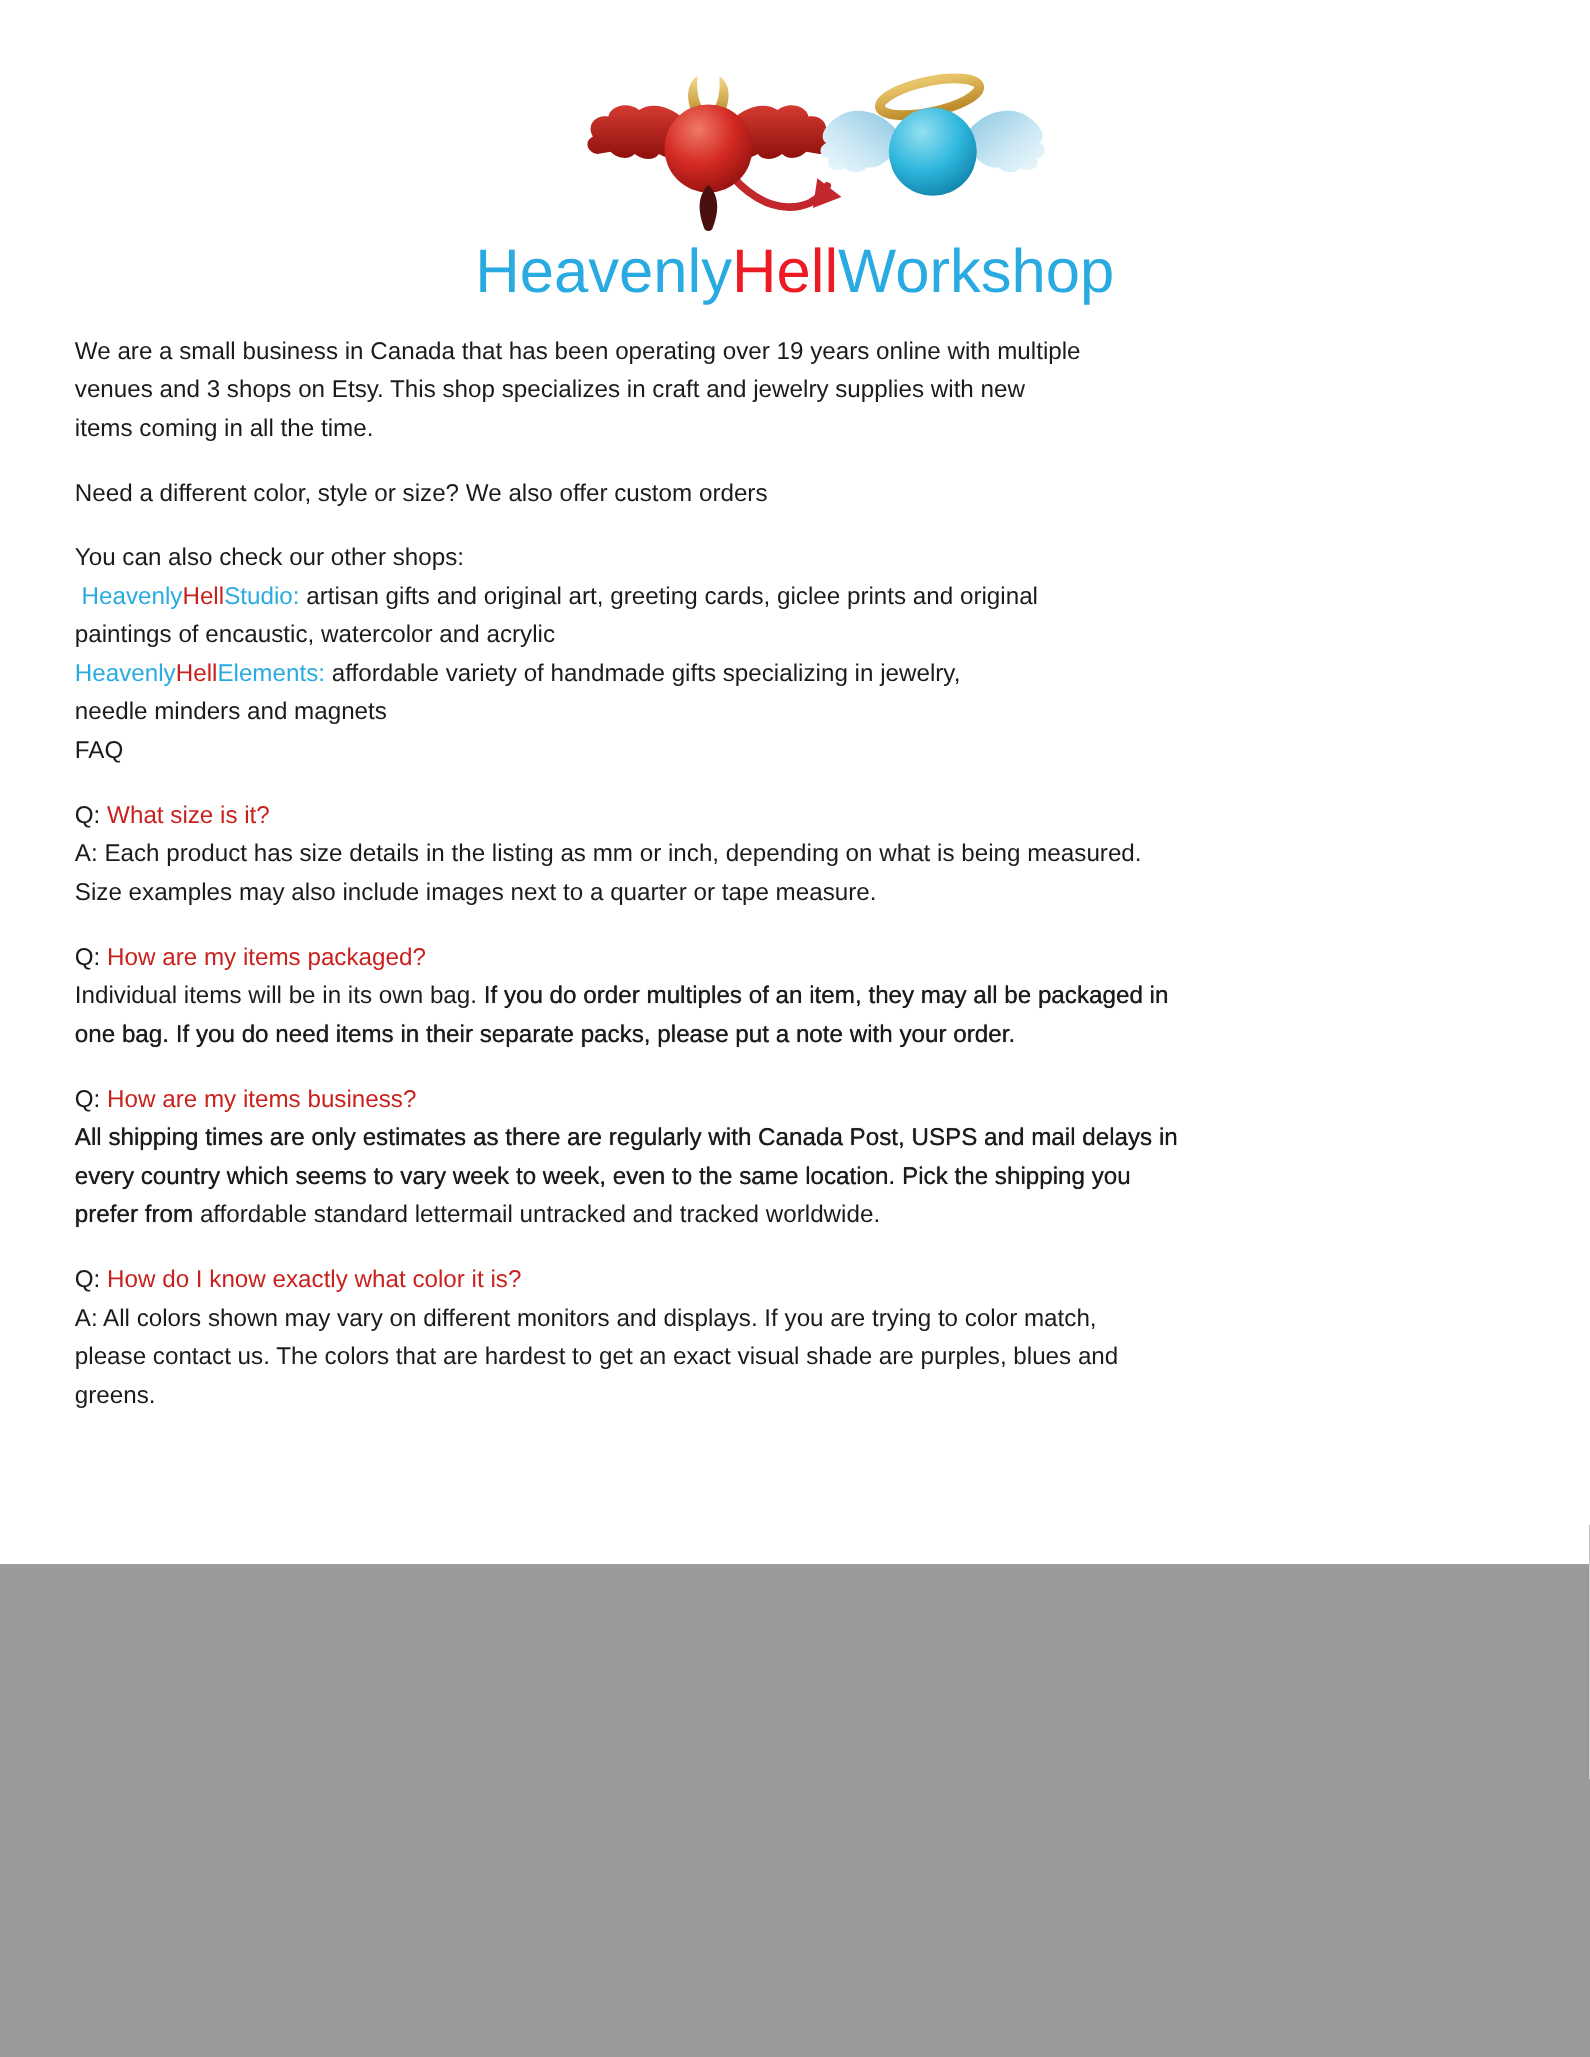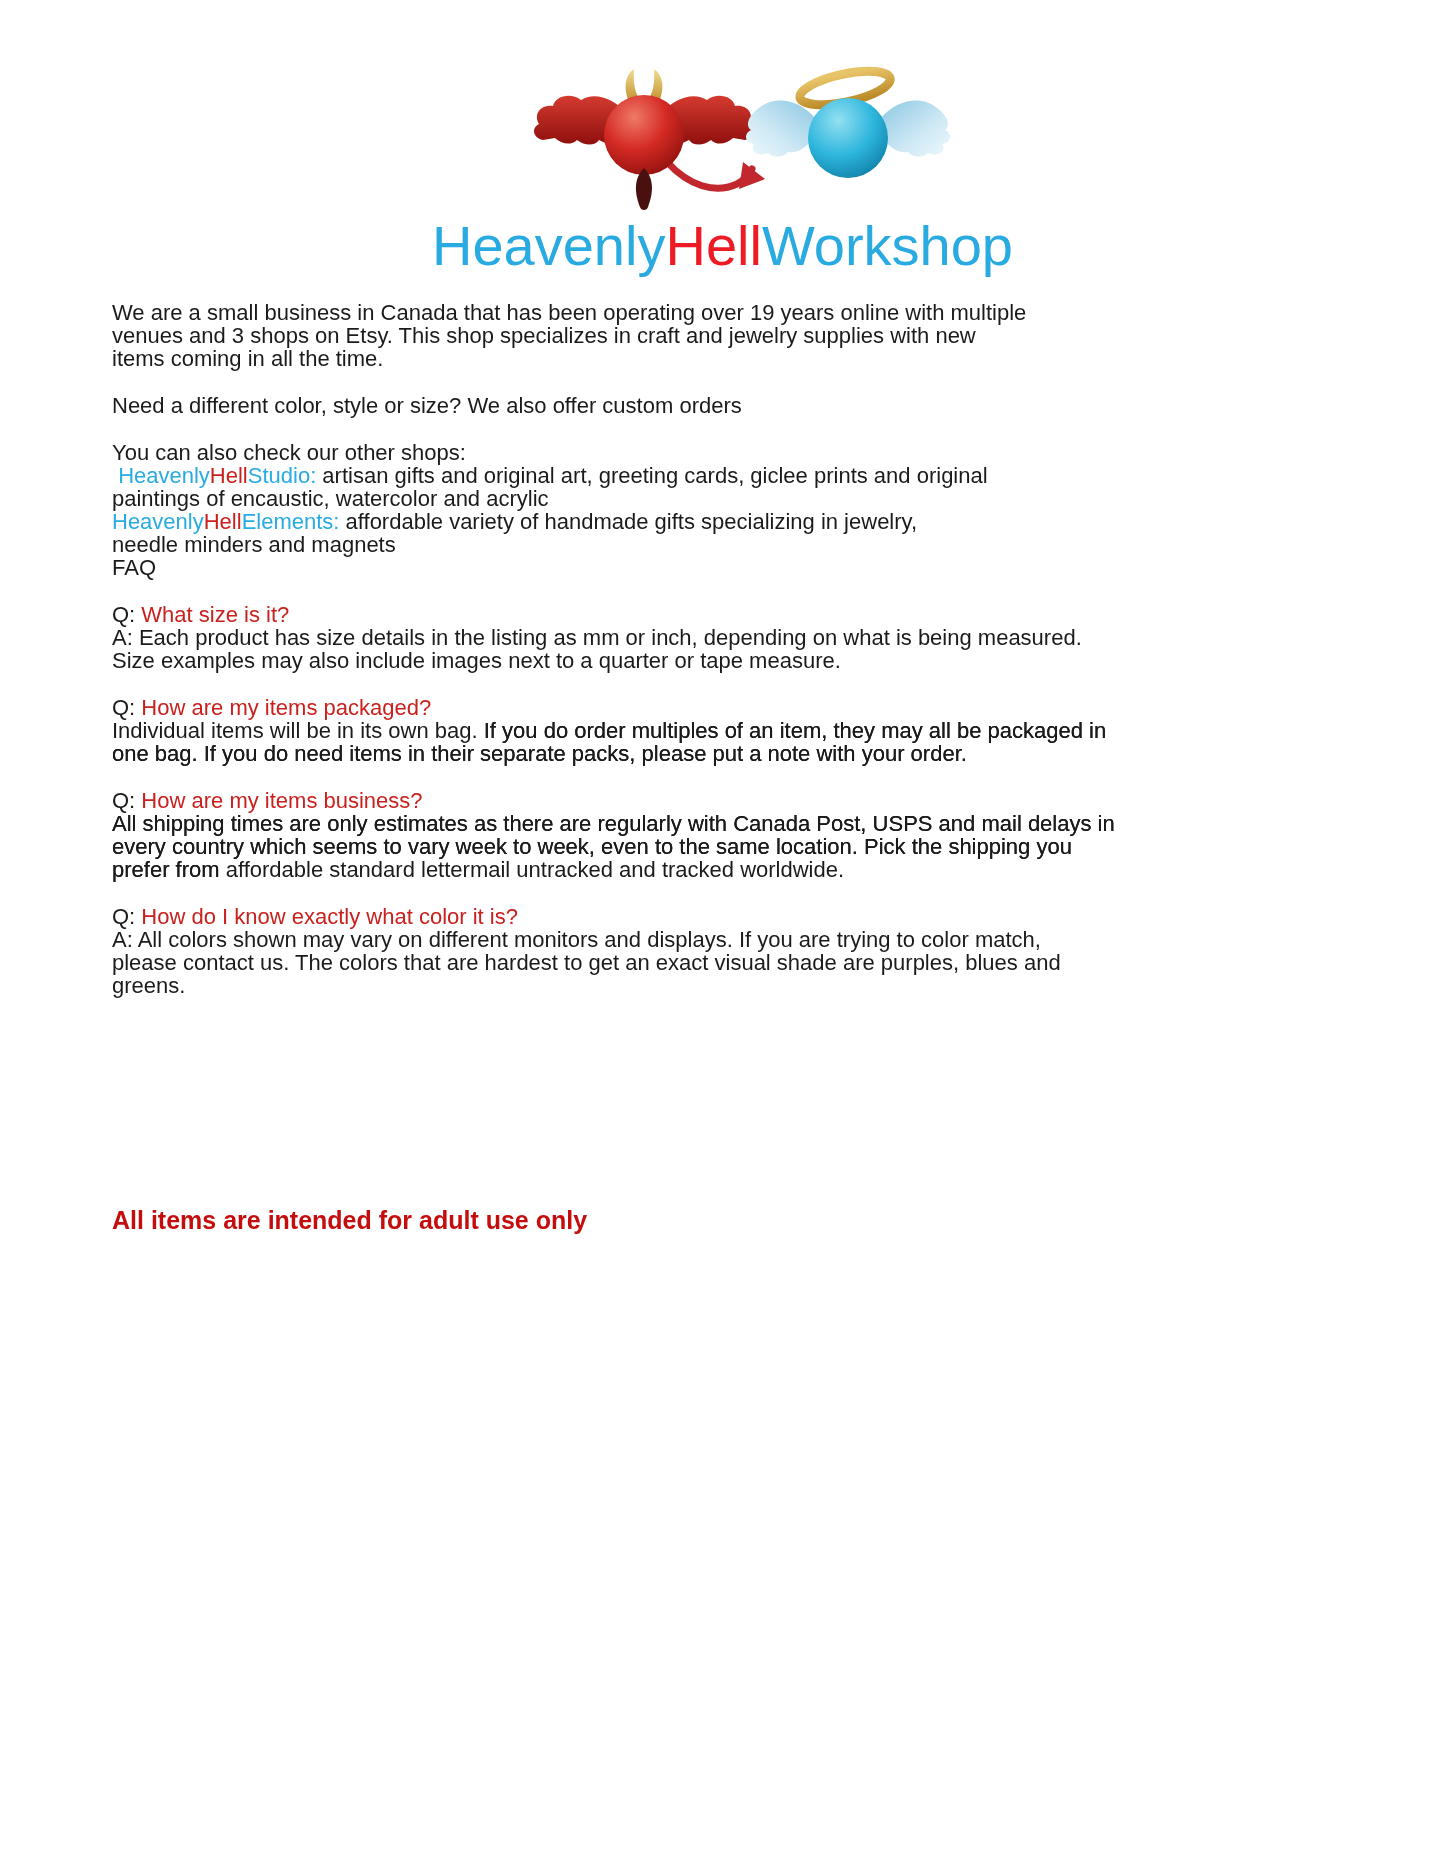--- a/index.html
+++ b/index.html
@@ -1,30 +1,30 @@
 <!DOCTYPE html>
 <html><head>
 <meta charset="utf-8">
 <style>
   html,body{margin:0;padding:0;background:#9a9a9a;}
   .page{
-    width:1445px;height:1870px;background:#ffffff;position:relative;
+    width:1445px;height:1422px;background:#ffffff;position:relative;
     margin:0 auto;overflow:hidden;
     font-family:"Liberation Sans", sans-serif;
   }
   .logo-wrap{width:560px;height:165px;margin:46px auto 0;display:block;}
   .doc-title{
     text-align:center;font-size:56px;line-height:58px;margin:6px 0 0;
     font-weight:normal;letter-spacing:0;
   }
   .title-blue{color:#29abe2;}
   .title-red{color:#ed1c24;}
   .content{
-    margin:26px 82px 0 112px;
-    font-size:22px;line-height:23px;color:#1b1b1b;
+    margin:26px 82px 0 68px;
+    font-size:22px;line-height:35px;color:#1b1b1b;
   }
   .para{white-space:pre-wrap;margin:0 0 24px;}
   .red{color:#c9211e;}
   .blue{color:#29abe2;}
   .semi{text-shadow:0 0 .65px currentColor;}
   .footer-note{
     text-align:left;color:#c60d0e;font-weight:bold;font-size:25px;
     margin-top:212px;font-family:"Liberation Sans", sans-serif;
   }
 </style>

